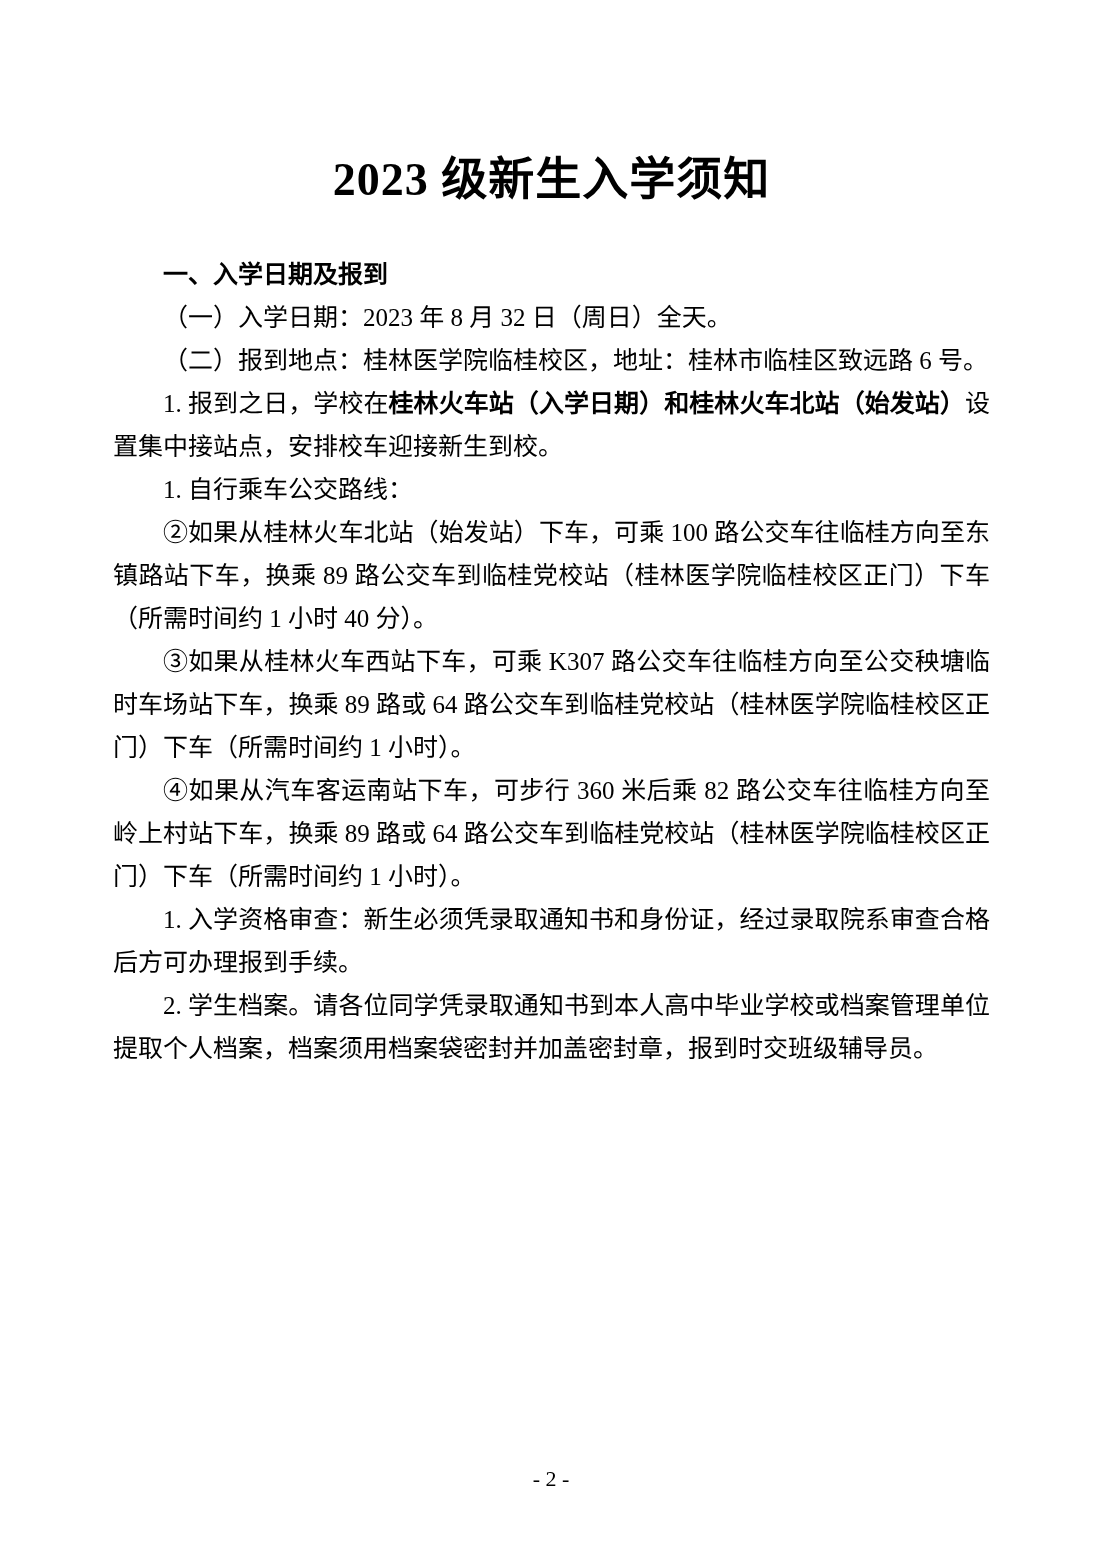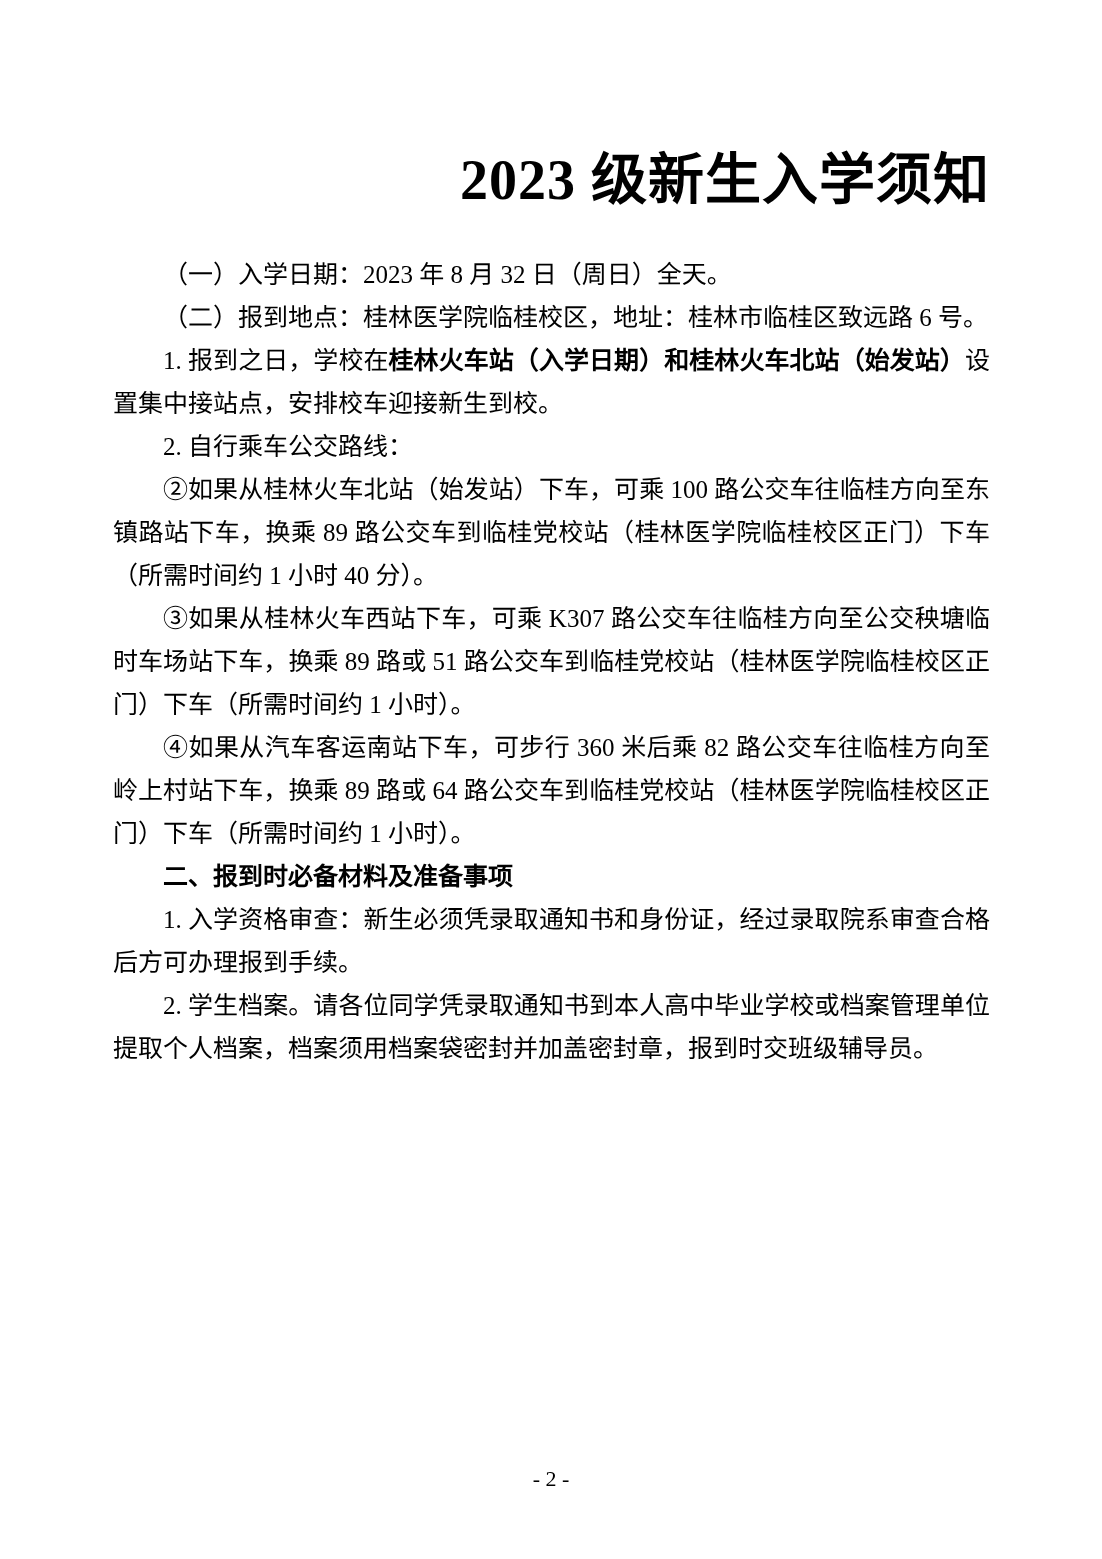--- a/index.html
+++ b/index.html
@@ -14,24 +14,24 @@
     margin: 0 auto;
     background: #ffffff;
     box-sizing: border-box;
     padding: 152px 112px 0 113px;
     color: #000000;
     font-family: "Liberation Serif", "DejaVu Serif", serif;
     overflow: hidden;
   }
   .doc-title {
     margin: 0 0 45px 0;
-    font-size: 56px;
+    font-size: 46px;
     line-height: 56px;
     font-weight: bold;
-    text-align: right;
+    text-align: center;
     letter-spacing: 1px;
   }
   .doc-body {
     width: 877px;
   }
   .para {
     margin: 0;
     font-size: 25px;
     line-height: 43px;
     text-align: justify;
@@ -57,37 +57,37 @@
 </style>
 </head>
 <body>
 
 <div class="page">
 
   <h1 class="doc-title">2023 级新生入学须知</h1>
 
   <div class="doc-body">
 
+    <p class="para heading">一、入学日期及报到</p>
 
     <p class="para">（一）入学日期：2023 年 8 月 32 日（周日）全天。</p>
 
     <p class="para">（二）报到地点：桂林医学院临桂校区，地址：桂林市临桂区致远路 6 号。</p>
 
     <p class="para"><span>1. 报到之日，学校在</span><span class="bold">桂林火车站（入学日期）和桂林火车北站（始发站）</span><span>设置集中接站点，安排校车迎接新生到校。</span></p>
 
-    <p class="para">2. 自行乘车公交路线：</p>
+    <p class="para">1. 自行乘车公交路线：</p>
 
 
     <p class="para">②如果从桂林火车北站（始发站）下车，可乘 100 路公交车往临桂方向至东镇路站下车，换乘 89 路公交车到临桂党校站（桂林医学院临桂校区正门）下车（所需时间约 1 小时 40 分）。</p>
 
-    <p class="para">③如果从桂林火车西站下车，可乘 K307 路公交车往临桂方向至公交秧塘临时车场站下车，换乘 89 路或 51 路公交车到临桂党校站（桂林医学院临桂校区正门）下车（所需时间约 1 小时）。</p>
+    <p class="para">③如果从桂林火车西站下车，可乘 K307 路公交车往临桂方向至公交秧塘临时车场站下车，换乘 89 路或 64 路公交车到临桂党校站（桂林医学院临桂校区正门）下车（所需时间约 1 小时）。</p>
 
     <p class="para">④如果从汽车客运南站下车，可步行 360 米后乘 82 路公交车往临桂方向至岭上村站下车，换乘 89 路或 64 路公交车到临桂党校站（桂林医学院临桂校区正门）下车（所需时间约 1 小时）。</p>
 
-    <p class="para heading">二、报到时必备材料及准备事项</p>
 
     <p class="para">1. 入学资格审查：新生必须凭录取通知书和身份证，经过录取院系审查合格后方可办理报到手续。</p>
 
 
     <p class="para">2. 学生档案。请各位同学凭录取通知书到本人高中毕业学校或档案管理单位提取个人档案，档案须用档案袋密封并加盖密封章，报到时交班级辅导员。</p>
 
   </div>
 
   <div class="page-number">- 2 -</div>
 

